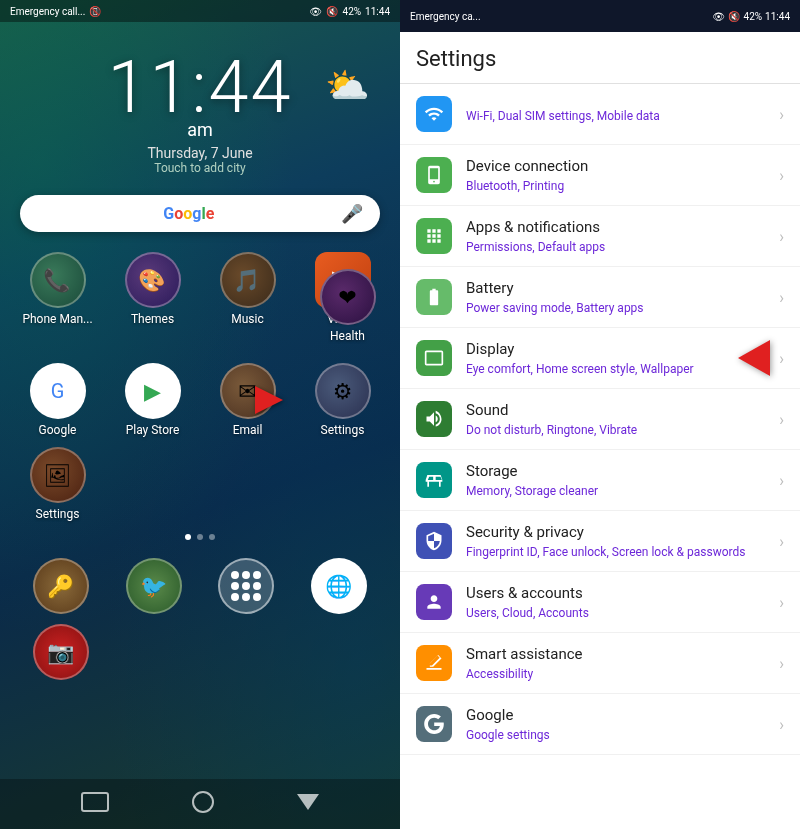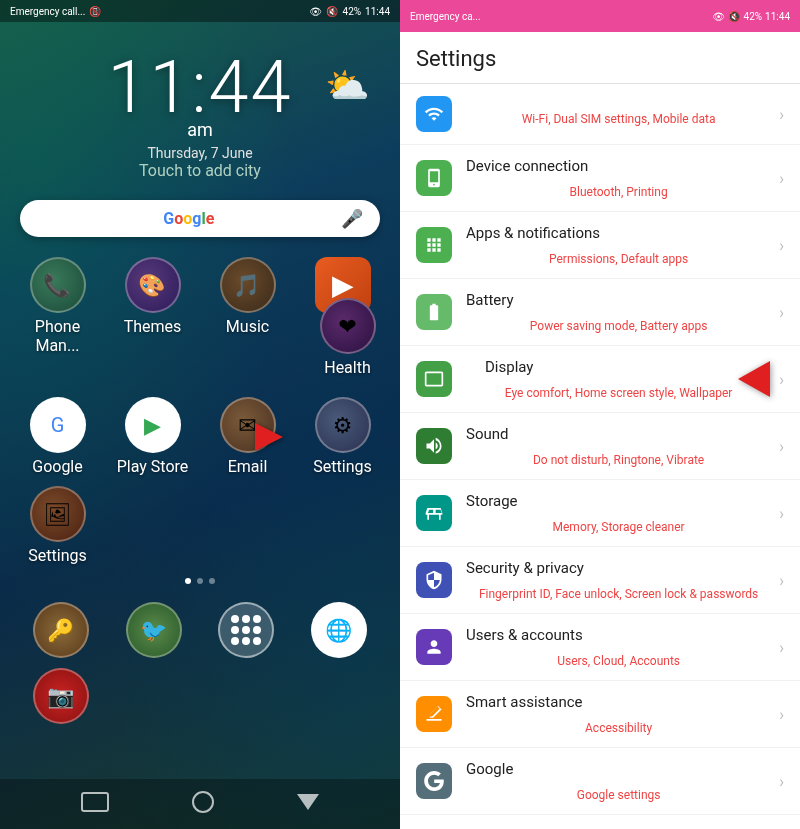--- a/index.html
+++ b/index.html
@@ -68,21 +68,21 @@
       font-size: 18px;
       color: #fff;
       margin-top: -5px;
     }
     .lock-time .date-text {
       font-size: 14px;
       color: #e0e0e0;
       margin-top: 5px;
     }
     .lock-time .add-city {
-      font-size: 16px;
+      font-size: 12px;
       color: #b0d0c0;
     }
     .weather-icon {
       position: absolute;
       right: 30px;
       top: 65px;
       font-size: 36px;
     }
 
     .google-search-bar {
@@ -139,21 +139,21 @@
     .app-icon.themes { background: radial-gradient(circle at 40% 40%, #5a3a7a, #2a1a5a); border: 2px solid rgba(255,255,255,0.3); }
     .app-icon.music { background: radial-gradient(circle at 40% 40%, #6a4a2a, #3a2a1a); border: 2px solid rgba(255,255,255,0.3); }
     .app-icon.video { background: linear-gradient(135deg, #e85c20, #c04010); border-radius: 12px; }
     .app-icon.health { background: radial-gradient(circle at 40% 40%, #5a2a6a, #2a1040); border: 2px solid rgba(255,255,255,0.3); }
     .app-icon.google { background: #fff; border: 2px solid rgba(255,255,255,0.3); }
     .app-icon.playstore { background: #fff; border: 2px solid rgba(255,255,255,0.3); }
     .app-icon.email { background: radial-gradient(circle at 40% 40%, #7a5a3a, #4a3020); border: 2px solid rgba(255,255,255,0.3); }
     .app-icon.settings { background: radial-gradient(circle at 40% 40%, #4a5a7a, #2a3050); border: 2px solid rgba(255,255,255,0.3); }
     .app-icon.gallery { background: radial-gradient(circle at 40% 40%, #7a4a2a, #4a2010); border: 2px solid rgba(255,255,255,0.3); }
     .app-label {
-      font-size: 16px;
+      font-size: 12px;
       color: #fff;
       text-align: center;
       text-shadow: 0 1px 3px rgba(0,0,0,0.6);
     }
 
     .dot-indicators {
       display: flex;
       justify-content: center;
       gap: 6px;
       margin: 8px 0;
@@ -200,21 +200,21 @@
       display: flex;
       flex-direction: column;
       overflow: hidden;
     }
 
     .status-bar-right {
       display: flex;
       justify-content: space-between;
       align-items: center;
       padding: 16px 10px;
-      background: #ec4899;
+      background: #0f172a;
       height: 22px;
       flex-shrink: 0;
     }
     .status-bar-right span {
       font-size: 10px;
       color: #fff;
     }
     .sb-right-group { display: flex; align-items: center; gap: 3px; }
 
     .settings-header {
@@ -235,21 +235,21 @@
       background: #fff;
     }
     .settings-item {
       display: flex;
       align-items: center;
       padding: 12px 16px;
       border-bottom: 1px solid #f0f0f0;
       cursor: pointer;
       position: relative;
     }
-    .settings-item.highlighted { background: #fff; gap: 19px; }
+    .settings-item.highlighted { background: #fff; }
 
     .settings-icon {
       width: 36px;
       height: 36px;
       border-radius: 8px;
       display: flex;
       align-items: center;
       justify-content: center;
       margin-right: 14px;
       flex-shrink: 0;
@@ -268,23 +268,22 @@
     .icon-blue-grey { background: #546E7A; }
 
     .settings-text { flex: 1; }
     .settings-name {
       font-size: 15px;
       color: #212121;
       font-weight: 400;
     }
     .settings-sub {
       font-size: 12px;
-      color: #ef4444;
-      margin-top: 10px;
-      text-align: center;
+      color: #6d28d9;
+      margin-top: 4px;
     }
     .chevron-right {
       color: #bdbdbd;
       font-size: 16px;
       margin-left: 8px;
     }
 
     .bottom-bar {
       background: #fff;
       padding: 6px 16px;

